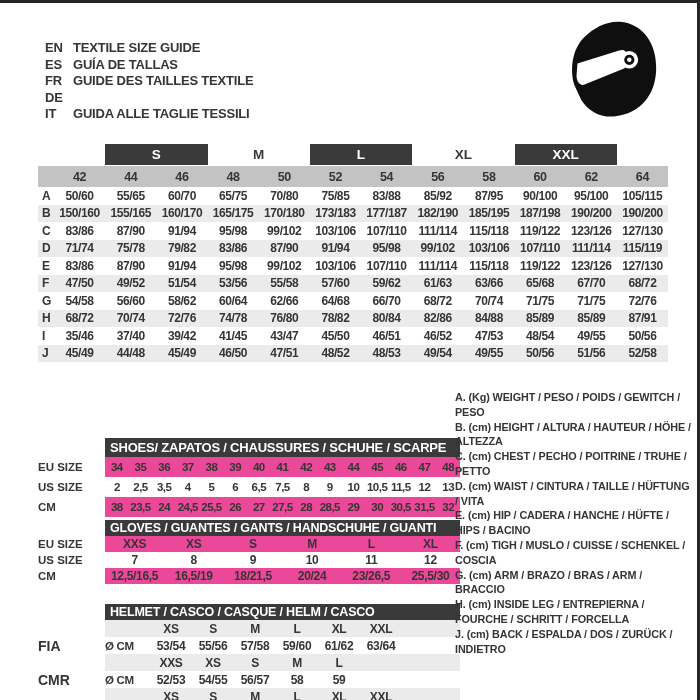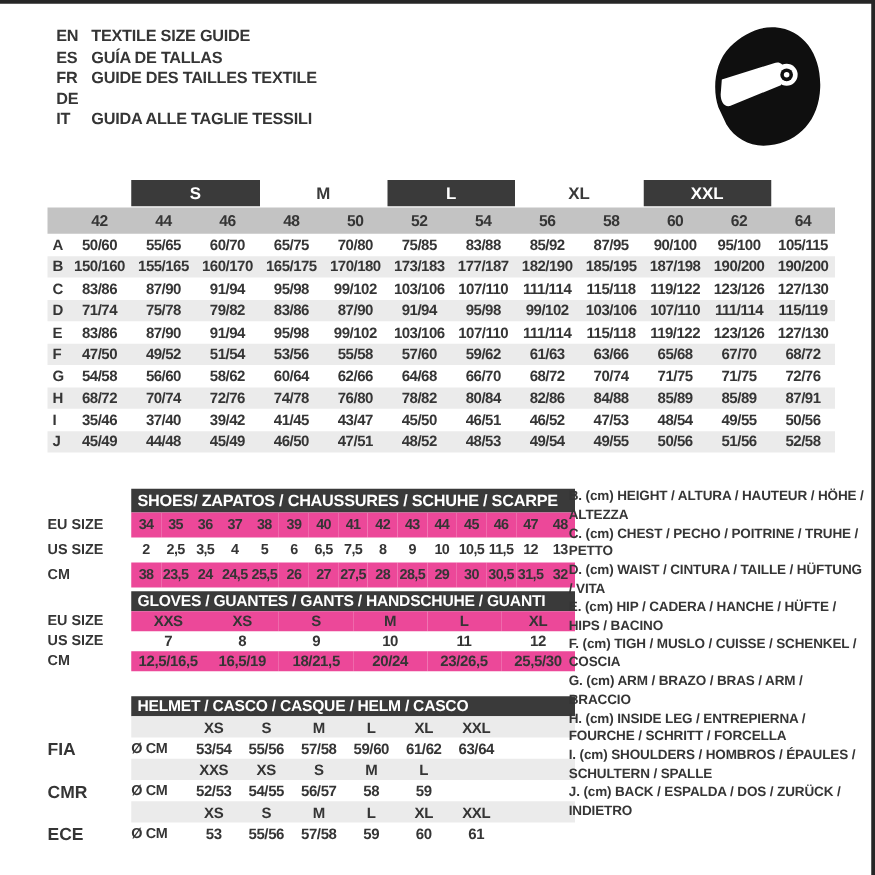--- a/index.html
+++ b/index.html
@@ -9,21 +9,21 @@
     background: #ffffff;
     font-family: "Liberation Sans", sans-serif;
     font-weight: bold;
     color: #353535;
     overflow: hidden;
   }
   .top-border { position: absolute; top: 0; left: 0; width: 700px; height: 3px; background: #262626; }
   .right-border { position: absolute; top: 0; right: 0; width: 3px; height: 700px; background: #262626; }
 
   
-  .languages { position: absolute; left: 45px; top: 21px; }
+  .languages { position: absolute; left: 45px; top: 40px; }
   .lang-row { display: flex; font-size: 13px; line-height: 16.5px; letter-spacing: -0.2px; }
   .lang-code { width: 28px; flex: 0 0 28px; }
 
   
   .helmet-icon { position: absolute; left: 567px; top: 20px; width: 95px; height: 100px; }
 
   
   .textile { position: absolute; left: 38px; top: 144px; width: 630px; }
   .t-grid { display: grid; grid-template-columns: 16px repeat(12, 1fr); }
   .group-row { height: 21px; margin-bottom: 1px; }
@@ -34,21 +34,21 @@
   .num-row .cell { font-size: 12.5px; }
   .t-row { height: 17.5px; }
   .t-row.striped { background: #ebebeb; }
   .letter-cell { justify-content: flex-start; padding-left: 4px; letter-spacing: 0; }
 
   
   .section { position: absolute; left: 38px; width: 422px; }
   #shoes { top: 391px; }
   #gloves { top: 473px; }
   #helmetsec { top: 557px; }
-  .sec-bar { margin-left: 67px; width: 355px; background: #3a3a3a; color: #ffffff; display: flex; align-items: center; padding-left: 5px; letter-spacing: -0.2px; }
+  .sec-bar { margin-left: 67px; width: 355px; background: #3a3a3a; color: #ffffff; display: flex; align-items: center; padding-left: 5px; letter-spacing: -0.2px; margin-top: 47px; }
   #shoes .sec-bar { height: 19px; font-size: 13px; }
   #gloves .sec-bar, #helmetsec .sec-bar { height: 16px; font-size: 12.5px; }
   .srow { display: grid; }
   .shoes-grid { grid-template-columns: 67px repeat(15, 1fr); height: 20px; }
   .gloves-grid { grid-template-columns: 67px repeat(6, 1fr); height: 16px; }
   .label-cell { display: flex; align-items: center; font-size: 11.5px; }
   .vcell { font-size: 11.5px; letter-spacing: -0.5px; }
   .gloves-grid .vcell { font-size: 12px; letter-spacing: -0.3px; }
   .vcell.shaded { background: #ec4899; }
 
@@ -452,22 +452,22 @@
           <div class="helm-cell">57/58</div>
           <div class="helm-cell">59</div>
           <div class="helm-cell">60</div>
           <div class="helm-cell">61</div>
         </div>
       </div>
     </div>
 </div>
 
 <div class="legend">
+    <div class="legend-item">A. (Kg) WEIGHT / PESO / POIDS / GEWITCH / PESO</div>
     <div class="legend-item">B. (cm) HEIGHT / ALTURA / HAUTEUR / HÖHE / ALTEZZA</div>
     <div class="legend-item">C. (cm) CHEST / PECHO / POITRINE / TRUHE / PETTO</div>
     <div class="legend-item">D. (cm) WAIST / CINTURA / TAILLE / HÜFTUNG / VITA</div>
     <div class="legend-item">E. (cm) HIP / CADERA / HANCHE / HÜFTE / HIPS / BACINO</div>
     <div class="legend-item">F. (cm) TIGH / MUSLO / CUISSE / SCHENKEL / COSCIA</div>
     <div class="legend-item">G. (cm) ARM / BRAZO / BRAS / ARM / BRACCIO</div>
     <div class="legend-item">H. (cm) INSIDE LEG / ENTREPIERNA / FOURCHE / SCHRITT / FORCELLA</div>
-    <div class="legend-item">I. (cm) SHOULDERS / HOMBROS / ÉPAULES / SCHULTERN / SPALLE</div>
     <div class="legend-item">J. (cm) BACK / ESPALDA / DOS / ZURÜCK / INDIETRO</div>
   </div>
 
 </body></html>

